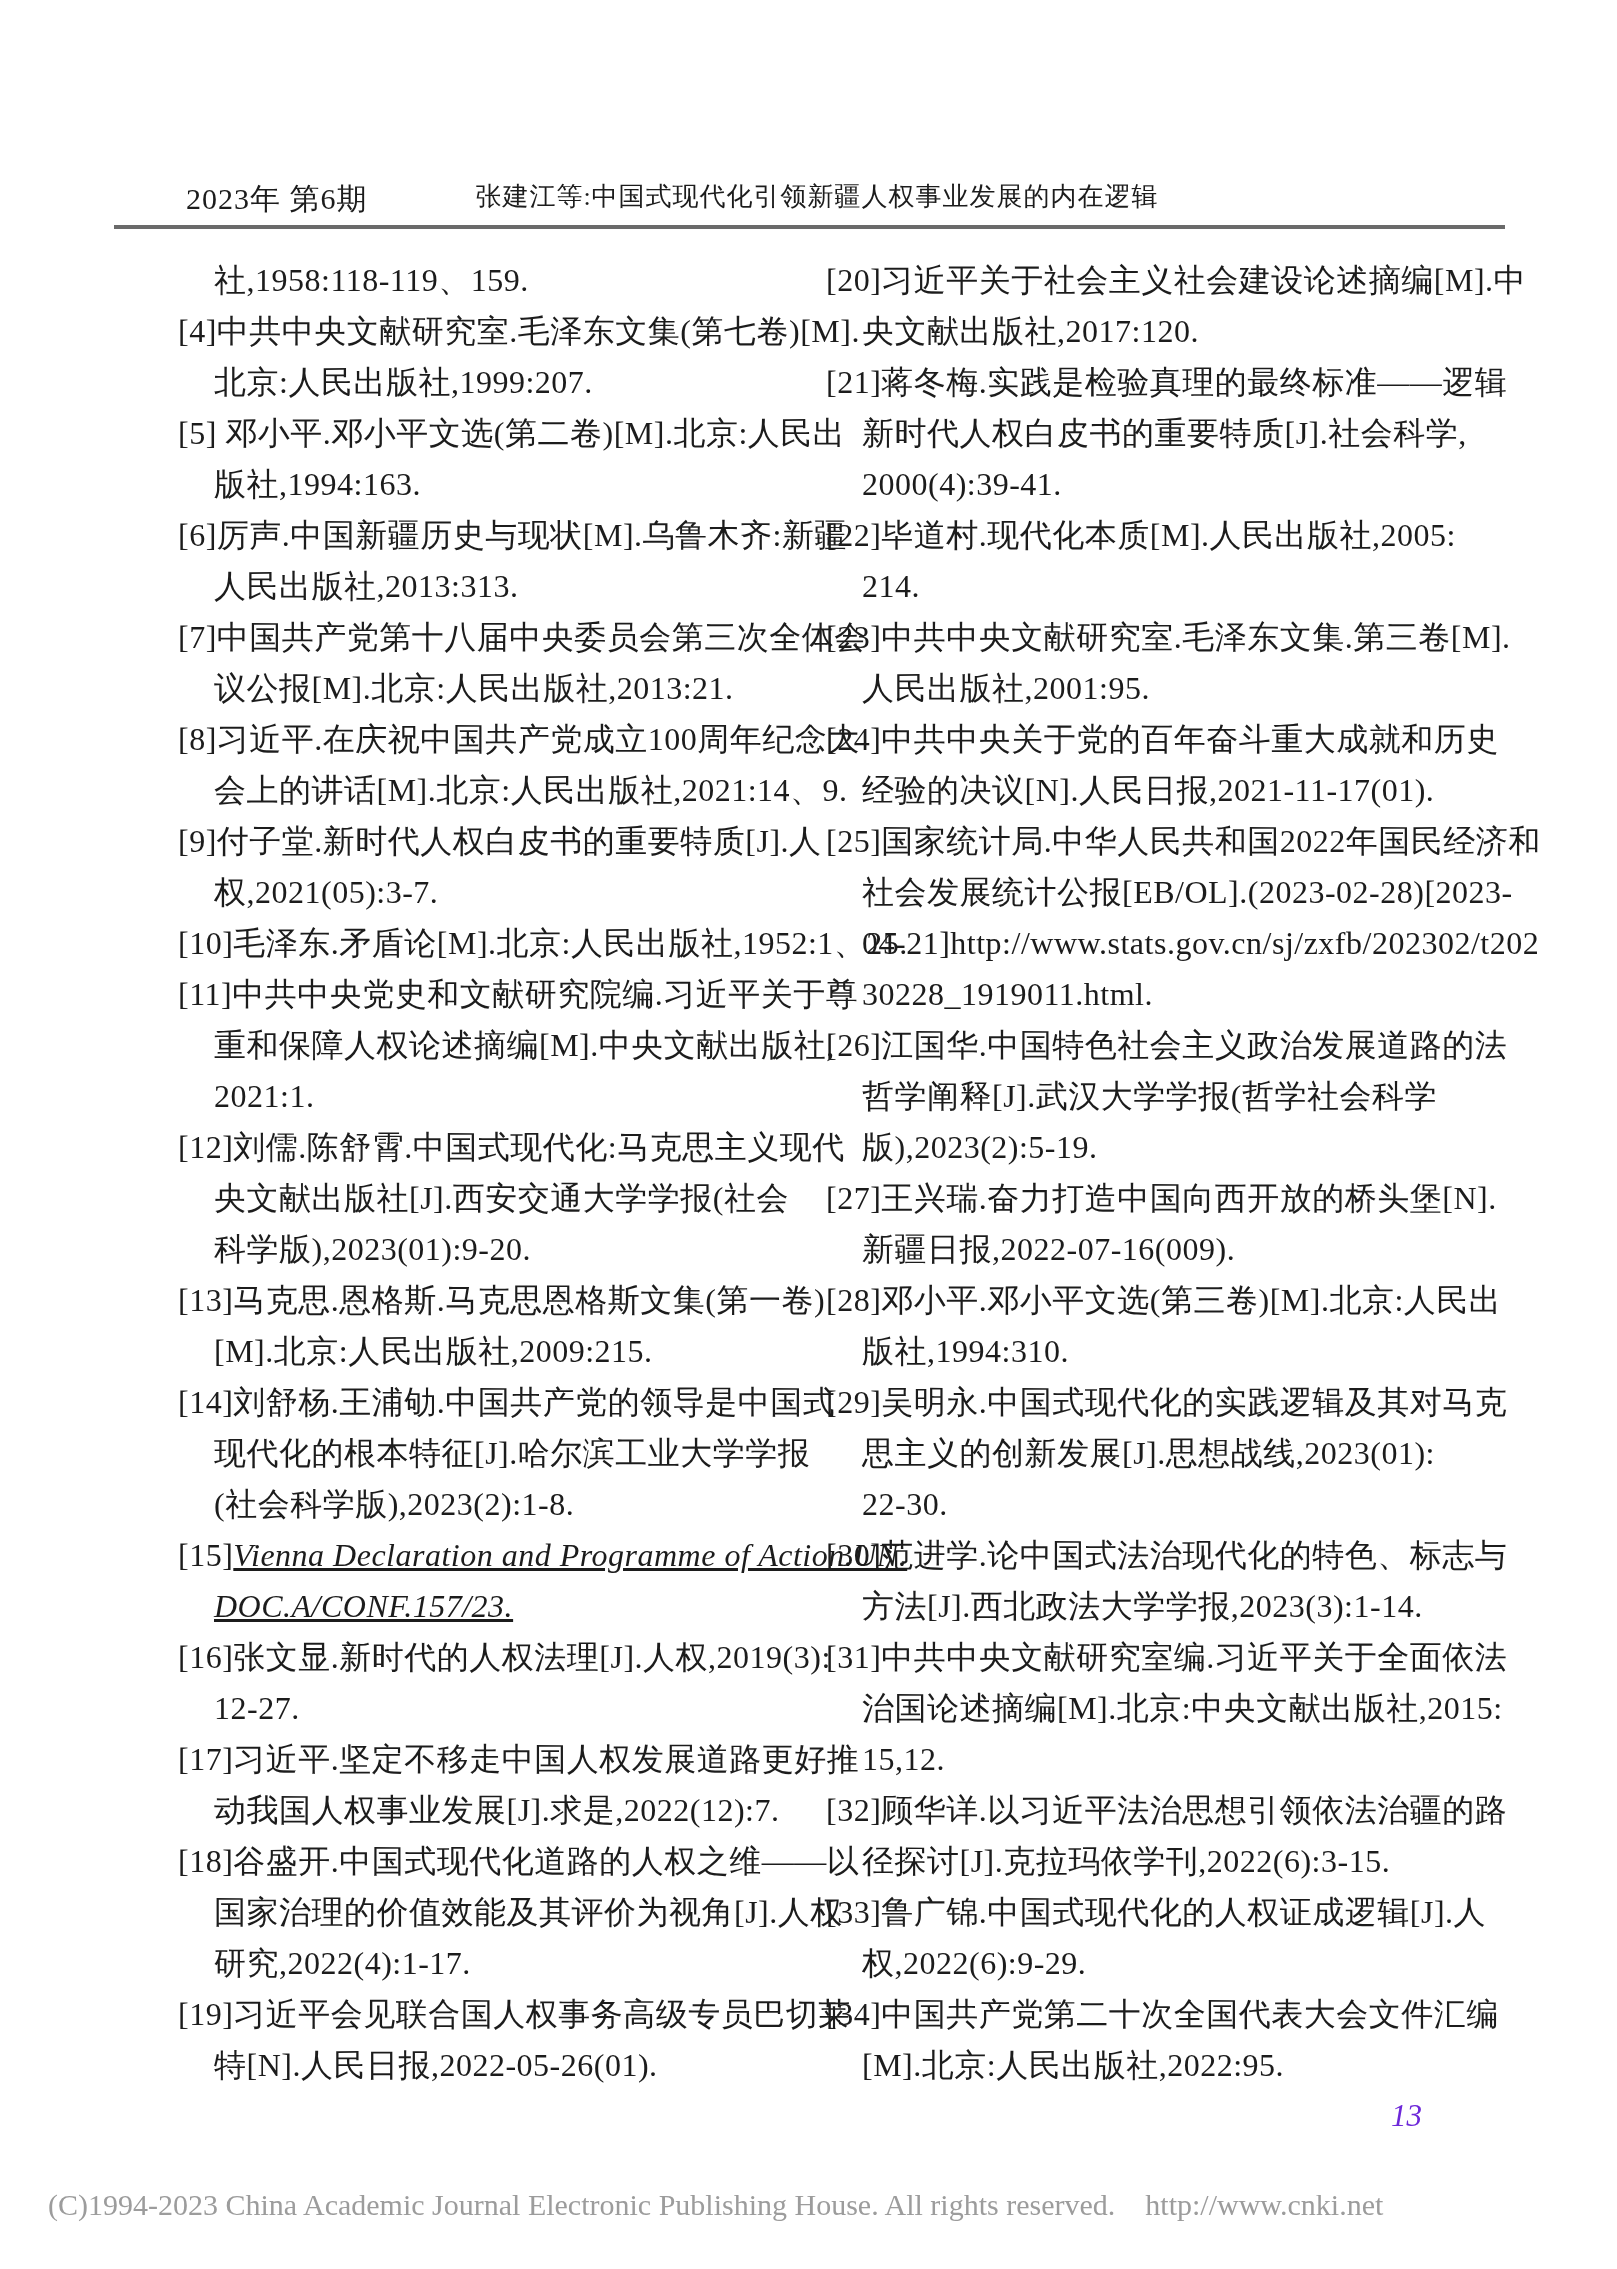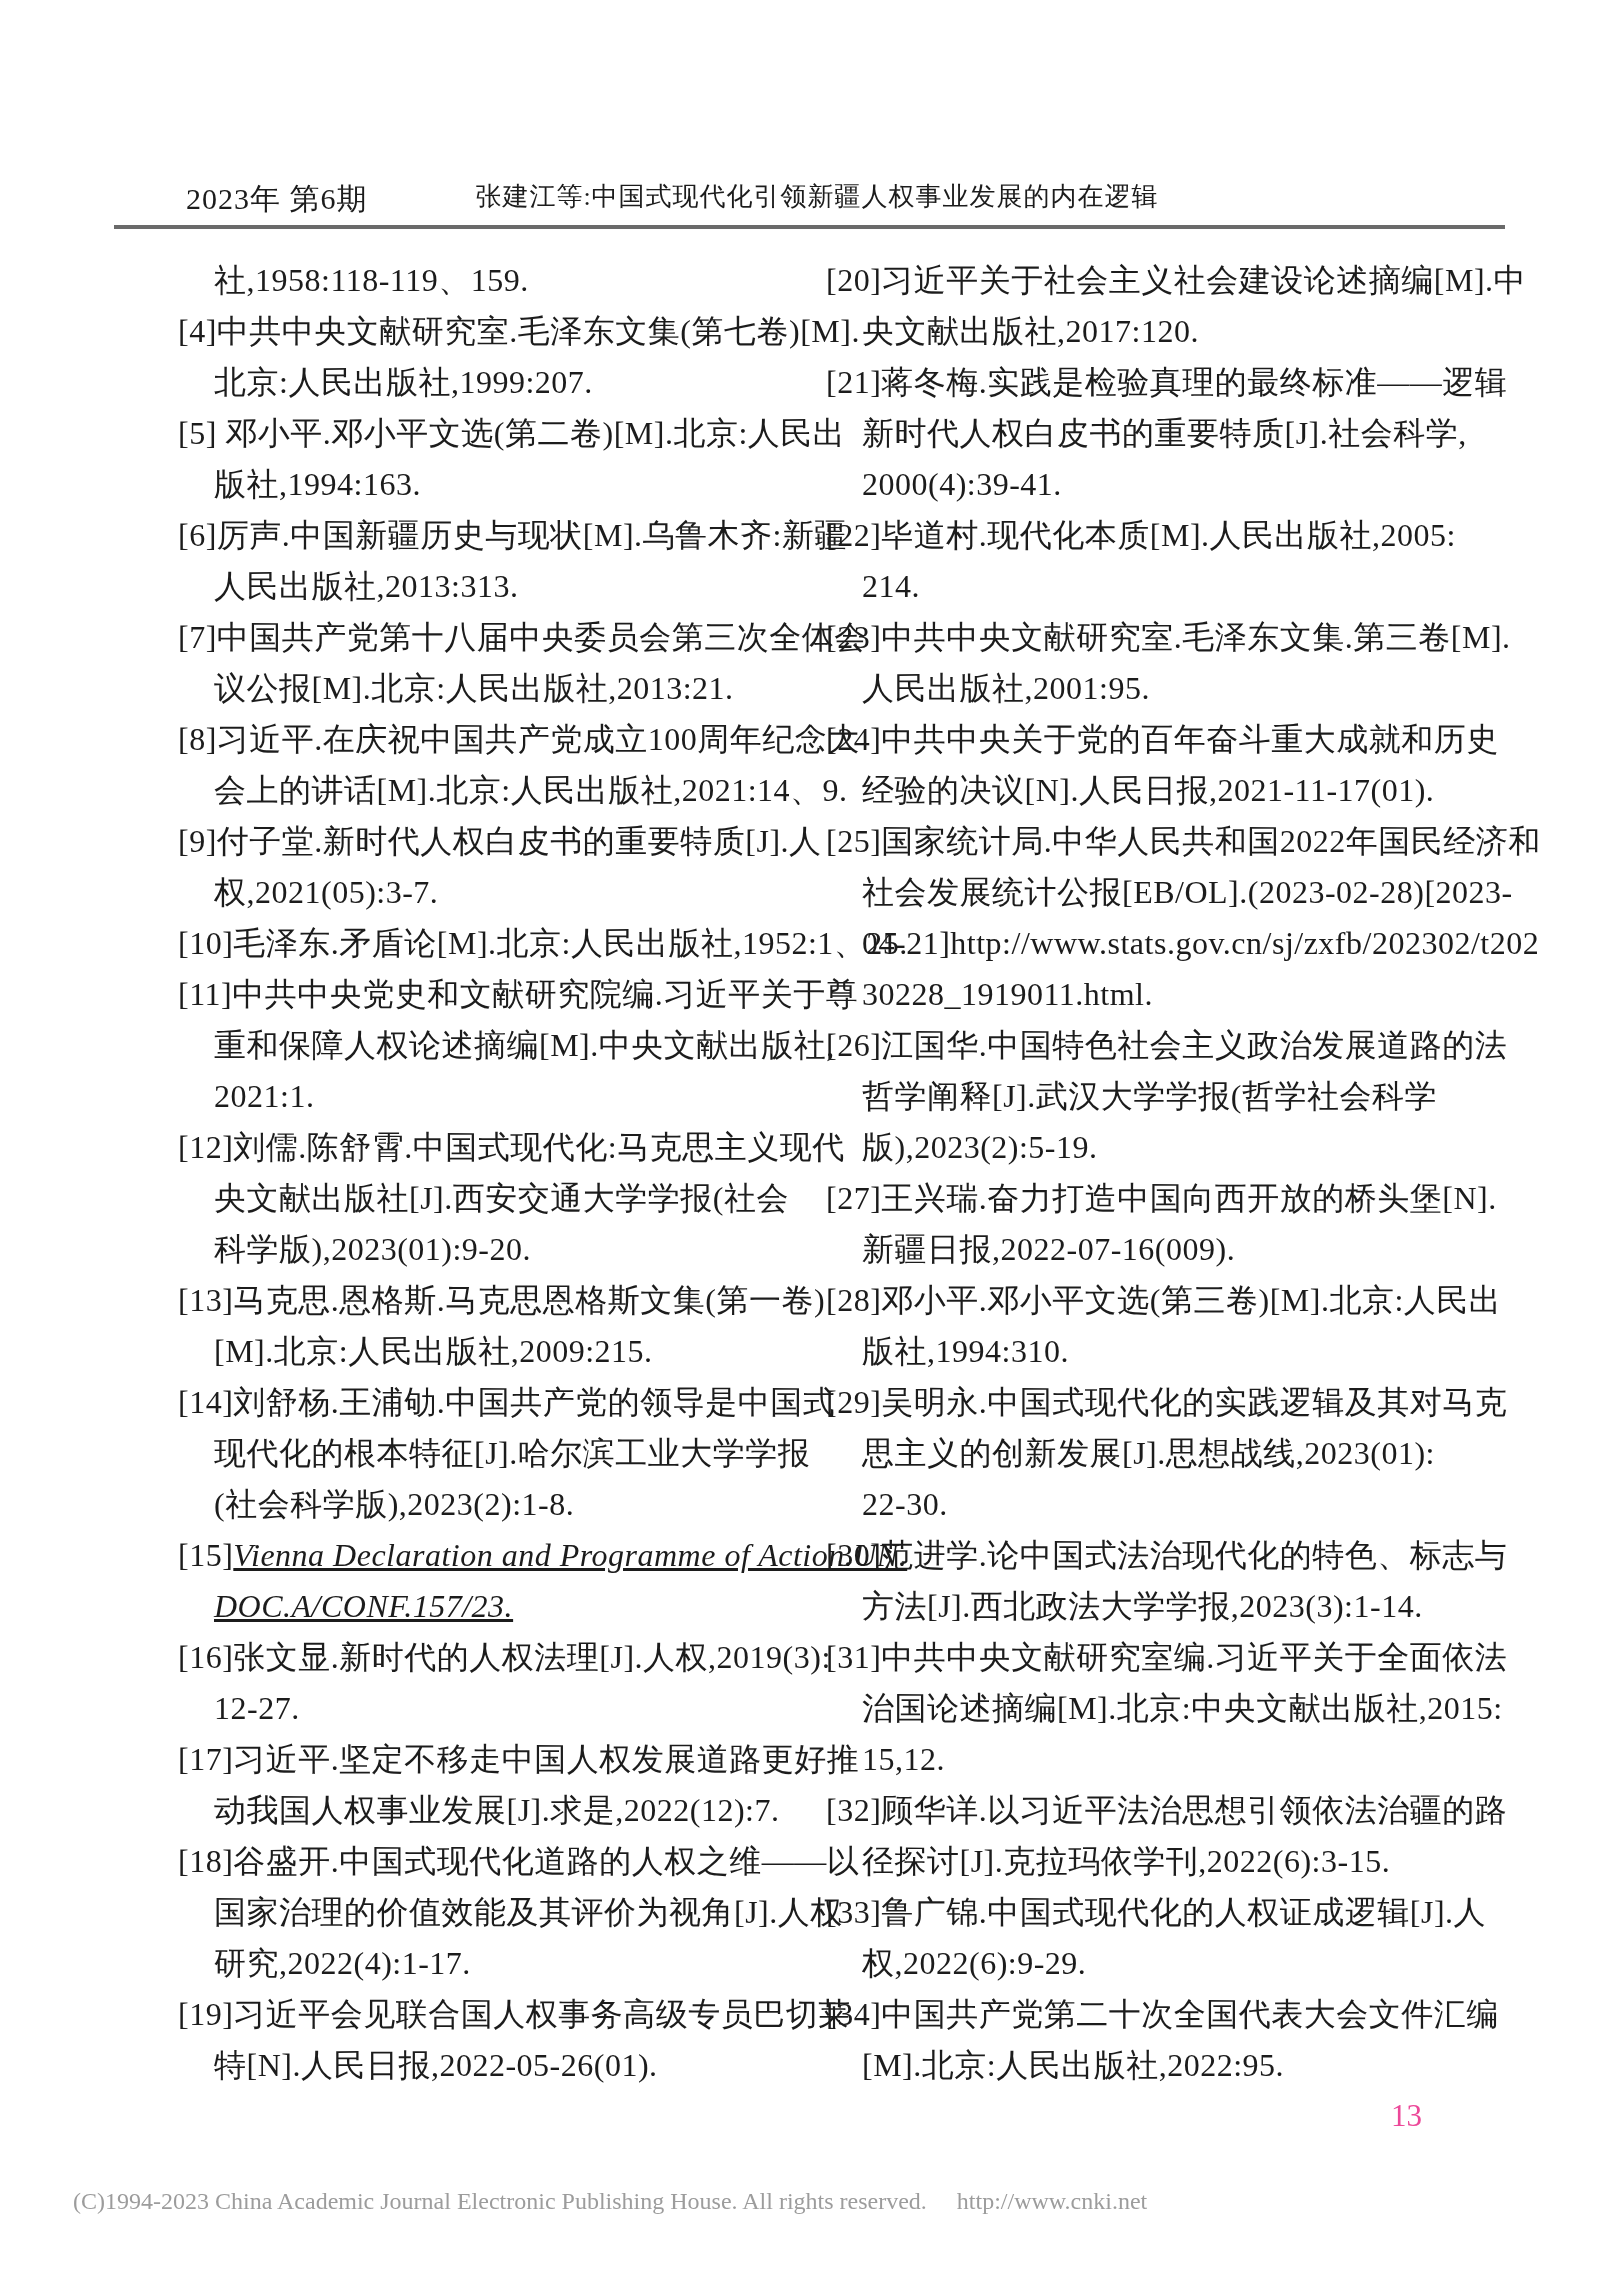--- a/index.html
+++ b/index.html
@@ -31,27 +31,26 @@
     letter-spacing:0.5px;
   }
   .col-left  { left:178px; width:642px; }
   .col-right { left:826px; width:658px; }
   .ref-line { white-space:pre; }
   .ref-line.indent { padding-left:36px; }
   .ref-line.italic .ref-text { font-style:italic;text-decoration:underline; }
   .ref-label { white-space:pre; }
   .page-number {
     position:absolute; left:1391px; top:2098px;
-    font-size:31px; color:#ec4899;
+    font-size:31px; color:#6d28d9;font-style:italic;
   }
   .footer {
     position:absolute; left:48px; top:2188px;
-    font-size:24px; color:var(--footer,#9c9c9c);
+    font-size:30px; color:var(--footer,#9c9c9c);
     white-space:pre;
-    margin-left:25px;
   }
   .footer-url { margin-left:30px; }
 </style>
 </head>
 <body>
 
 <div class="page">
 
   <div class="issue">2023年 第6期</div>
   <div class="running-title">张建江等:中国式现代化引领新疆人权事业发展的内在逻辑</div>

